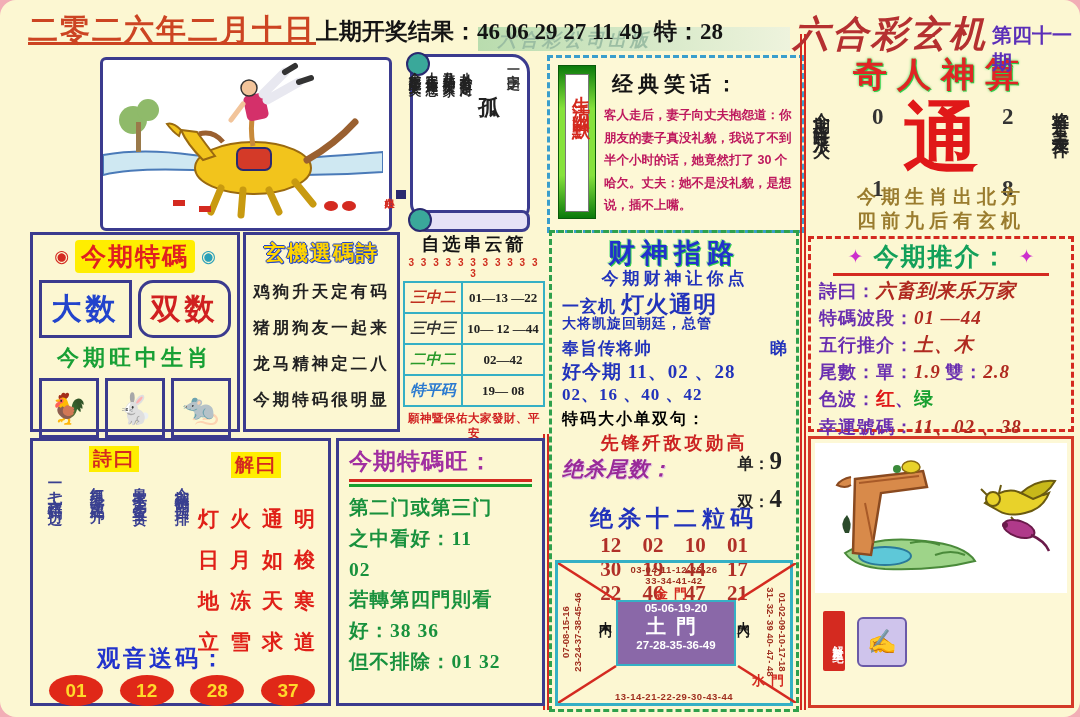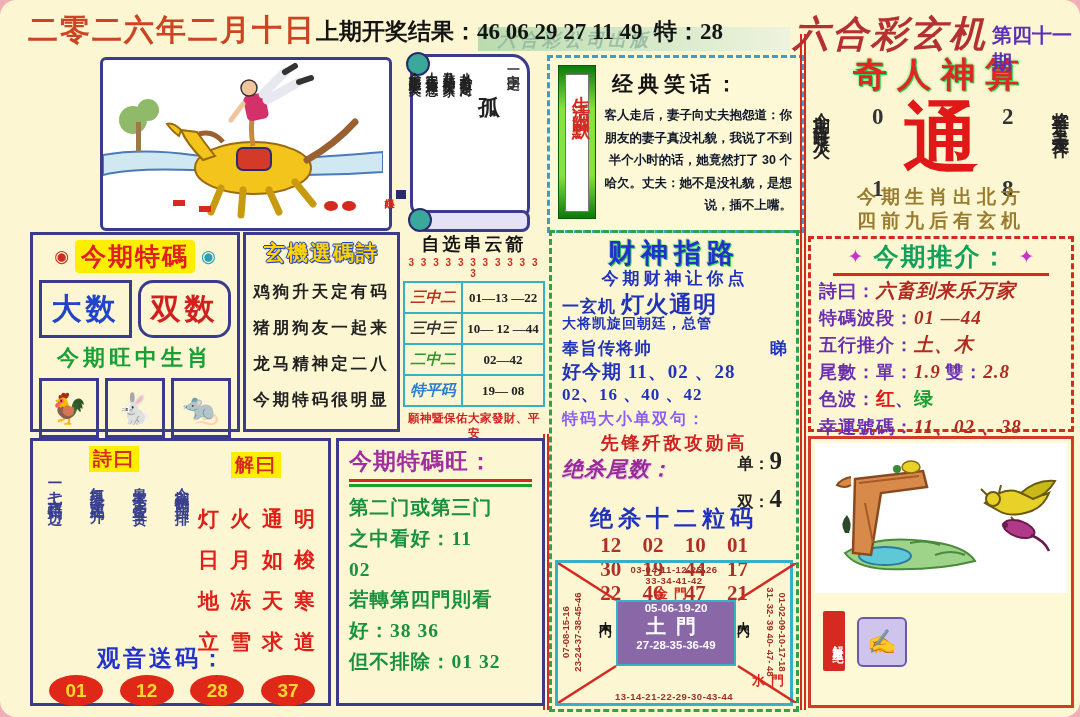--- a/index.html
+++ b/index.html
@@ -1,19 +1,19 @@
 <!DOCTYPE html>
 <html><head>
 <meta charset="utf-8">
 <style>
   html,body{margin:0;padding:0;background:#f2aeb6;font-family:"Liberation Sans",sans-serif;}
   #sheet{position:relative;width:1080px;height:717px;background:#fcf7d2;border-radius:16px;overflow:hidden;margin:0 auto;}
   .abs{position:absolute;}
   
-  #hdr-date{left:28px;top:10px;font:bold 30px "Liberation Serif",serif;color:#cc4422;letter-spacing:2px;}
+  #hdr-date{left:28px;top:10px;font:bold 30px "Liberation Serif",serif;color:#cc4422;letter-spacing:2px;text-decoration:underline;}
   #hdr-result{left:316px;top:16px;font:bold 23px "Liberation Serif",serif;color:#141414;white-space:nowrap;z-index:3;}
   #wm-band{left:478px;top:27px;width:312px;height:24px;background:linear-gradient(90deg,#b9dcae,#eef3dd);z-index:1;}
   #wm-text{left:498px;top:28px;font:bold italic 18px "Liberation Serif",serif;color:rgba(150,185,160,.9);letter-spacing:4px;z-index:2;}
   #hdr-brand{left:793px;top:10px;font:bold italic 36px "Liberation Serif",serif;color:#b53030;letter-spacing:3px;z-index:3;}
   #hdr-issue{left:992px;top:22px;font:bold 20px "Liberation Sans",sans-serif;color:#5b2fb8;z-index:3;}
   
   #horse-box{left:100px;top:57px;width:286px;height:168px;background:#fff;border:3px solid #3b3b8e;border-radius:6px;}
   
   #scroll-box{left:392px;top:50px;width:150px;height:184px;}
   #scroll-body{left:18px;top:4px;width:114px;height:158px;background:#fff;border:3px solid #3b3b8e;border-radius:14px 18px 10px 14px;}
@@ -26,21 +26,21 @@
   #s-title{font:bold 13px "Liberation Serif",serif;color:#333;}
   #s-word{display:block;font-size:22px;margin-top:16px;color:#222;}
   #s-sig{writing-mode:vertical-rl;font:bold 10px sans-serif;color:#d42a20;align-self:flex-end;}
   #s-sq{display:block;width:10px;height:9px;background:#2a2a70;margin-bottom:3px;}
   
   #joke-box{left:547px;top:55px;width:252px;height:172px;border:3px dashed #3a9ecc;background:#fdf8d6;}
   #joke-banner{left:8px;top:7px;width:36px;height:152px;background:linear-gradient(180deg,#0b7a0b,#86e23c 28%,#86e23c 72%,#0b7a0b);border:1px solid #0a5a0a;}
   #joke-banner-inner{left:6px;top:8px;width:22px;height:136px;background:#fff;border:1px solid #777;}
   #joke-banner-text{left:3px;top:6px;writing-mode:vertical-rl;font:bold 18px "Liberation Serif",serif;color:#d42a20;letter-spacing:9px;}
   #joke-title{left:62px;top:12px;font:bold 21px "Liberation Sans",sans-serif;color:#141414;letter-spacing:5px;}
-  #joke-body{left:54px;top:46px;width:188px;color:#0f172a;font:bold 12.5px "Liberation Sans",sans-serif;line-height:1.8;text-align:right;}
+  #joke-body{left:54px;top:46px;width:188px;color:#be185d;font:bold 12.5px "Liberation Sans",sans-serif;line-height:1.8;}
   
   #oracle{left:806px;top:52px;width:270px;height:178px;}
   #oracle-title{left:0;top:0;width:100%;text-align:center;font:bold 34px "Liberation Serif",serif;color:#e02525;letter-spacing:10px;text-shadow:0 0 3px #2fd04c,1px 1px 0 #2fd04c;}
   .o-vert{writing-mode:vertical-rl;font:bold 17px "Liberation Serif",serif;color:#222;letter-spacing:5px;top:46px;height:138px;}
   #o-left{left:4px;}
   #o-right{right:4px;}
   .o-num{font:bold 23px "Liberation Serif",serif;color:#333;}
   #o-n0{left:66px;top:52px;}#o-n1{left:196px;top:52px;}#o-n2{left:66px;top:124px;}#o-n3{left:196px;top:124px;}
   #o-big{left:0;top:36px;width:100%;text-align:center;font:bold 76px "Liberation Serif",serif;color:#e01818;}
   .o-bline{left:0;width:100%;text-align:center;font:bold 19px "Liberation Serif",serif;color:#9a7c2e;letter-spacing:5px;}
@@ -79,21 +79,21 @@
   #wealth-box{left:549px;top:230px;width:250px;height:482px;border:3px dashed #2fa04c;box-sizing:border-box;}
   #w-title{left:0;top:2px;width:100%;text-align:center;font:bold 27px "Liberation Serif",serif;color:#2230cc;letter-spacing:6px;text-shadow:1px 1px 0 #2fd04c,-1px -1px 0 #9be89b;}
   .wl{left:10px;width:226px;color:#2233bb;font:bold 17px "Liberation Serif",serif;letter-spacing:1px;}
   #w-l1{top:34px;text-align:center;letter-spacing:4px;}
   #w-l2{top:56px;}
   #w-l2 .big{font-size:23px;}
   #w-l3{top:82px;font-size:14px;}
   #w-l4{top:104px;display:flex;justify-content:space-between;}
   #w-l5{top:126px;font-size:19px;}
   #w-l6{top:150px;font-size:17px;}
-  #w-red1{top:176px;left:10px;color:#8b5cf6;font:bold 16px "Liberation Serif",serif;letter-spacing:2px;}
+  #w-red1{top:176px;left:10px;color:#000000;font:bold 16px "Liberation Serif",serif;letter-spacing:2px;}
   #w-red2{top:198px;left:0;width:100%;text-align:center;color:#cc2222;font:bold 18px "Liberation Serif",serif;letter-spacing:3px;}
   #w-kt{top:222px;left:10px;color:#992a99;font:bold italic 21px "Liberation Serif",serif;letter-spacing:1px;text-shadow:1px 1px 0 #e0c0e0;}
   .w-oe{right:14px;font:bold 16px "Liberation Serif",serif;color:#222;}
   #w-odd{top:214px;}#w-even{top:252px;}
   .w-oe .num{font-size:25px;}
   #w-k12{top:270px;left:0;width:100%;text-align:center;color:#2233bb;font:bold 23px "Liberation Serif",serif;letter-spacing:5px;}
   .w-krow{left:0;width:100%;text-align:center;color:#b03028;font:bold 21px "Liberation Serif",serif;word-spacing:16px;}
   #w-kr0{top:300px;}#w-kr1{top:324px;}#w-kr2{top:348px;}
   
   #gates{left:3px;right:3px;bottom:3px;height:146px;border:3px solid #35b0c5;box-sizing:border-box;}

